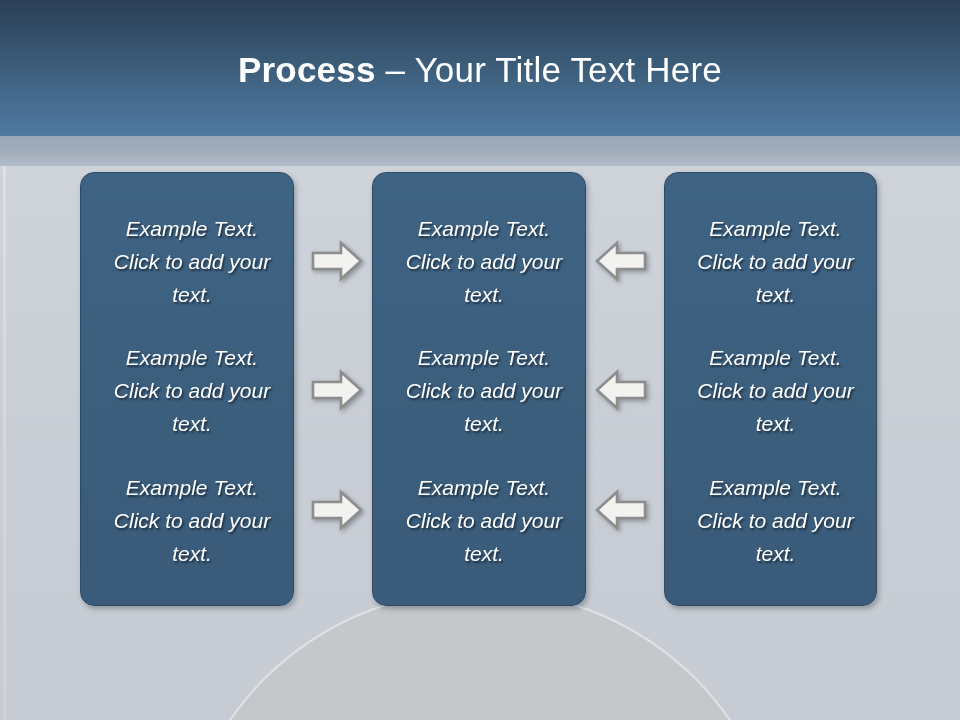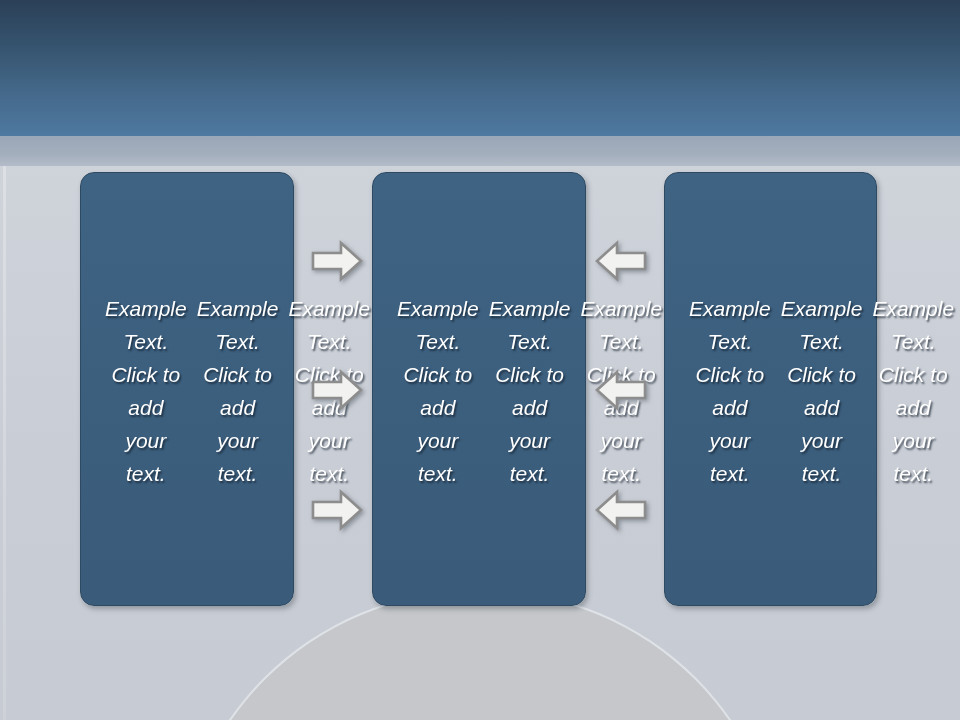--- a/index.html
+++ b/index.html
@@ -86,20 +86,21 @@
   
   .box {
     position: absolute;
     top: 172px;
     height: 434px;
     background: linear-gradient(180deg, #3f6383 0%, #3c5f7e 50%, #3a5b79 100%);
     border: 1px solid #2e4a62;
     border-radius: 14px;
     box-shadow: 2px 3px 5px rgba(60,70,80,0.38);
     display: flex;
+    flex-direction: column;
     justify-content: space-around;
     align-items: center;
     padding: 24px 14px 20px 14px;
   }
 
   #box-1 { left: 80px;  width: 214px; }
   #box-2 { left: 372px; width: 214px; }
   #box-3 { left: 664px; width: 213px; }
 
   .box-text {
@@ -133,20 +134,23 @@
 
 <div id="slide">
 
   <div class="bg-body"></div>
   <div class="bg-dome"></div>
   <div class="bg-leftstripe"></div>
 
   <div class="header"></div>
   <div class="header-band"></div>
 
+  <div class="slide-title">
+    <span class="t-bold">Process</span><span class="t-reg"> – </span><span class="t-reg">Your Title Text Here</span>
+  </div>
 
   <div class="box" id="box-1">
     <div class="box-text">Example Text. Click  to add your text.</div>
     <div class="box-text">Example Text. Click  to add your text.</div>
     <div class="box-text">Example Text. Click  to add your text.</div>
   </div>
 
   <div class="box" id="box-2">
     <div class="box-text">Example Text. Click  to add your text.</div>
     <div class="box-text">Example Text. Click  to add your text.</div>

